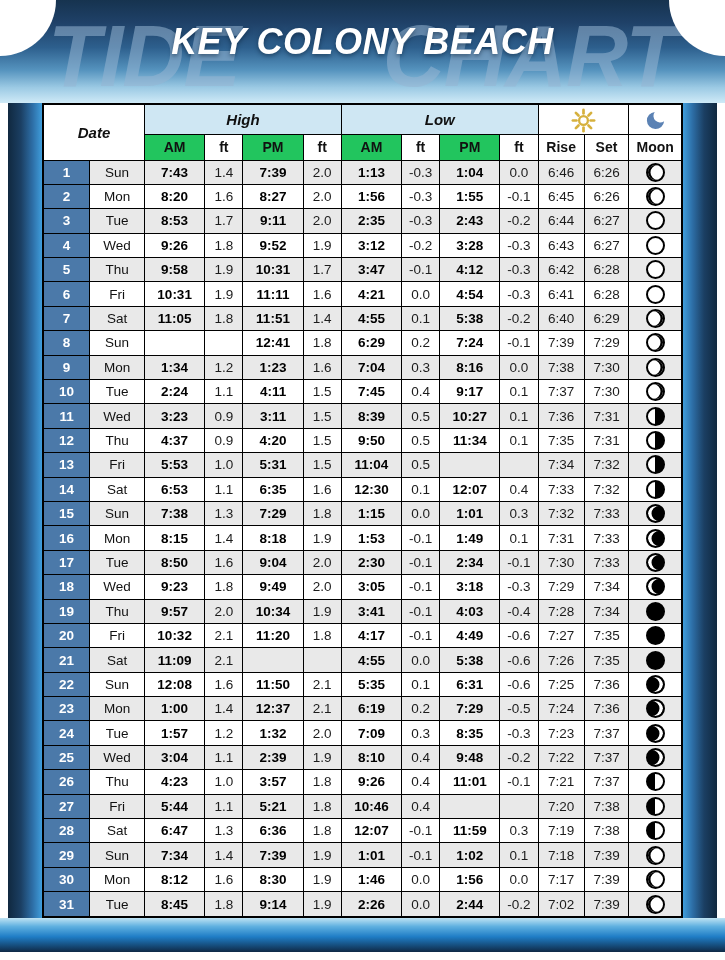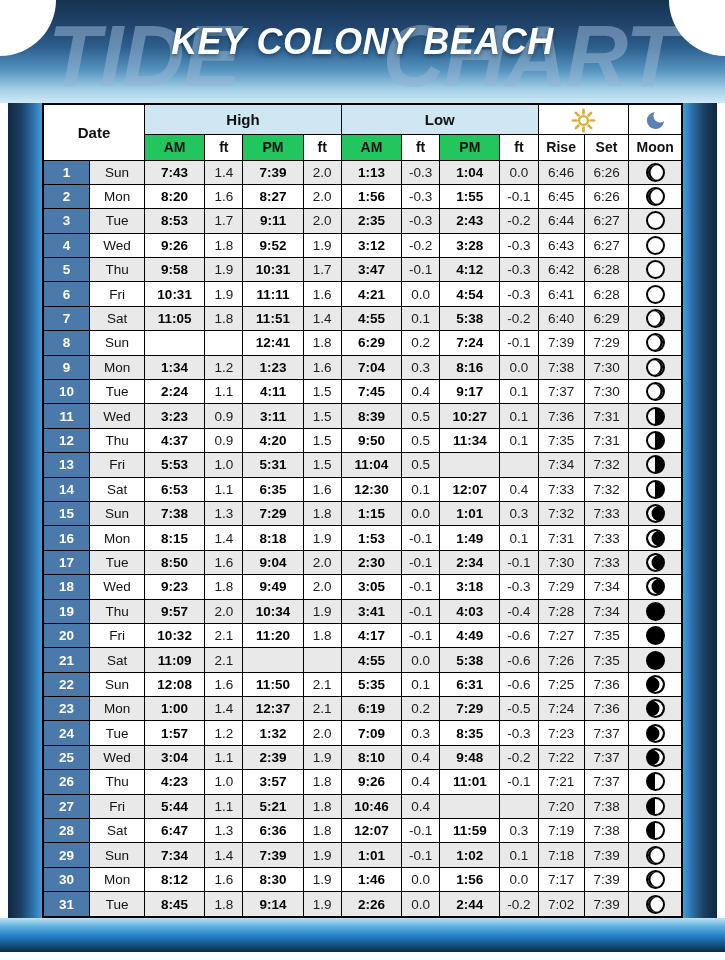--- a/index.html
+++ b/index.html
@@ -33,21 +33,21 @@
   }
 
   
   table.tide {
     position:absolute; left:42px; top:103px; width:641px; height:815px;
     border-collapse:collapse; table-layout:fixed; background:#fff; border:2px solid #000;
   }
   .tide th, .tide td {
     border:1.5px solid #000; text-align:center; vertical-align:middle; padding:0; overflow:hidden;
   }
-  .tide thead tr.r1 { height:30px; }
+  .tide thead tr.r1 { height:30px;font-style:italic; }
   .tide thead tr.r2 { height:26px; }
   .tide th { font-size:15px; font-weight:bold; background:#fff; color:#111; }
   .tide tr.r2 th { font-size:14px; }
   th.group-hl { background:#cfe7f3;margin-top:15px; }
   th.sub-ampm { background:#22c55e; }
 
   .tide td { font-size:13.5px; color:#111; }
   tr.odd  td { background:#e9e9e9; }
   tr.even td { background:#ffffff; }
   td.c-date { background:#4b79a9 !important; color:#fff; font-weight:bold; }

